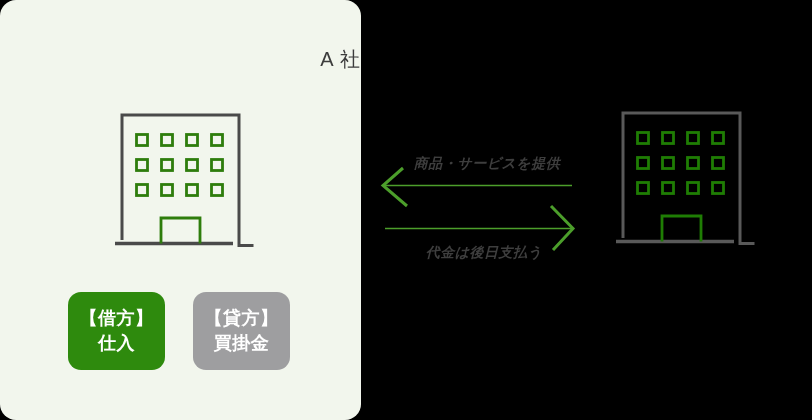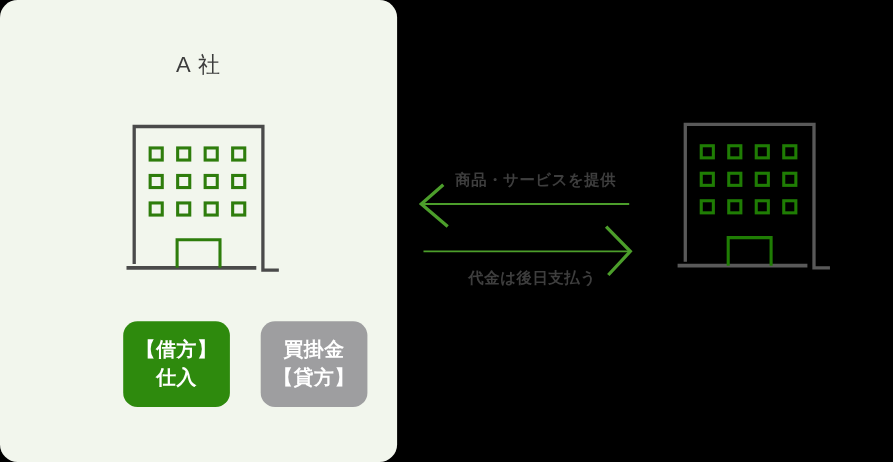--- a/index.html
+++ b/index.html
@@ -9,45 +9,45 @@
     font-family:"Liberation Sans","DejaVu Sans",sans-serif;
   }
   
   .card{
     position:absolute;left:0;top:0;width:361px;height:420px;
     background:var(--card-bg,#f2f6ed);border-radius:16px;
   }
   .company-title{
     position:absolute;top:47px;margin:0;height:24px;line-height:24px;
     font-size:20px;font-weight:500;letter-spacing:1px;
-    color:var(--heading-text,#3c3c3c);text-align:center;
+    color:var(--heading-text,#3c3c3c);text-align:right;
   }
   .company-title.a{left:0;width:361px;}
   .company-title.b{left:582px;width:200px;}
   
   .building{position:absolute;width:150px;height:142px;}
   .building.a{left:112px;top:108px;--bldg-outline:var(--building-a-outline,#4a4a4a);--bldg-green:var(--building-a-green,#2e7d0c);}
   .building.b{left:613px;top:106px;--bldg-outline:var(--building-b-outline,#595959);--bldg-green:var(--building-b-green,#1f7d04);}
   .bldg-outline{stroke:var(--bldg-outline);stroke-width:3;fill:none;}
   .bldg-ground{stroke:var(--bldg-outline);stroke-width:3.4;fill:none;}
   .bldg-green{stroke:var(--bldg-green);stroke-width:2.8;fill:none;}
   
   .arrows{position:absolute;left:375px;top:158px;width:215px;height:100px;}
   .arrow-line{stroke:var(--arrow-green,#4c9e2b);stroke-width:1.7;fill:none;}
   .arrow-head{stroke:var(--arrow-green,#4c9e2b);stroke-width:3;fill:none;}
   
   .flow-label{
     position:absolute;height:16px;line-height:16px;text-align:center;
     font-size:14px;font-weight:600;color:var(--label-text,#3e3e3e);
-    letter-spacing:.5px;white-space:nowrap;
+    letter-spacing:.5px;white-space:nowrap;font-style:italic;
   }
   .flow-label.top{left:387px;top:155px;width:200px;}
   .flow-label.bottom{left:384px;top:244px;width:200px;}
   
-  .badges{position:absolute;left:68px;top:292px;display:flex;gap:28px;margin-left:44px;}
+  .badges{position:absolute;left:68px;top:292px;display:flex;gap:28px;}
   .badge{
     width:97px;height:78px;border-radius:13px;
     display:flex;flex-direction:column;align-items:center;justify-content:center;
     color:var(--badge-text,#fff);font-size:18px;font-weight:700;line-height:25px;
     letter-spacing:.5px;
   }
   .badge.debit{background:var(--debit-badge-bg,#2e8a0d);}
   .badge.credit{background:var(--credit-badge-bg,#9e9ea0);}
 </style>
 </head>
@@ -82,22 +82,22 @@
   </svg>
 
   <section class="card">
     <h2 class="company-title a">A 社</h2>
     <div class="badges">
       <div class="badge debit">
         <span>【借方】</span>
         <span>仕入</span>
       </div>
       <div class="badge credit">
+        <span>【貸方】</span>
         <span>買掛金</span>
-        <span>【貸方】</span>
       </div>
     </div>
   </section>
 
   <svg class="building a" viewBox="0 0 150 142">
     <use href="#bldg"></use>
   </svg>
 
   <svg class="building b" viewBox="0 0 150 142">
     <use href="#bldg"></use>

